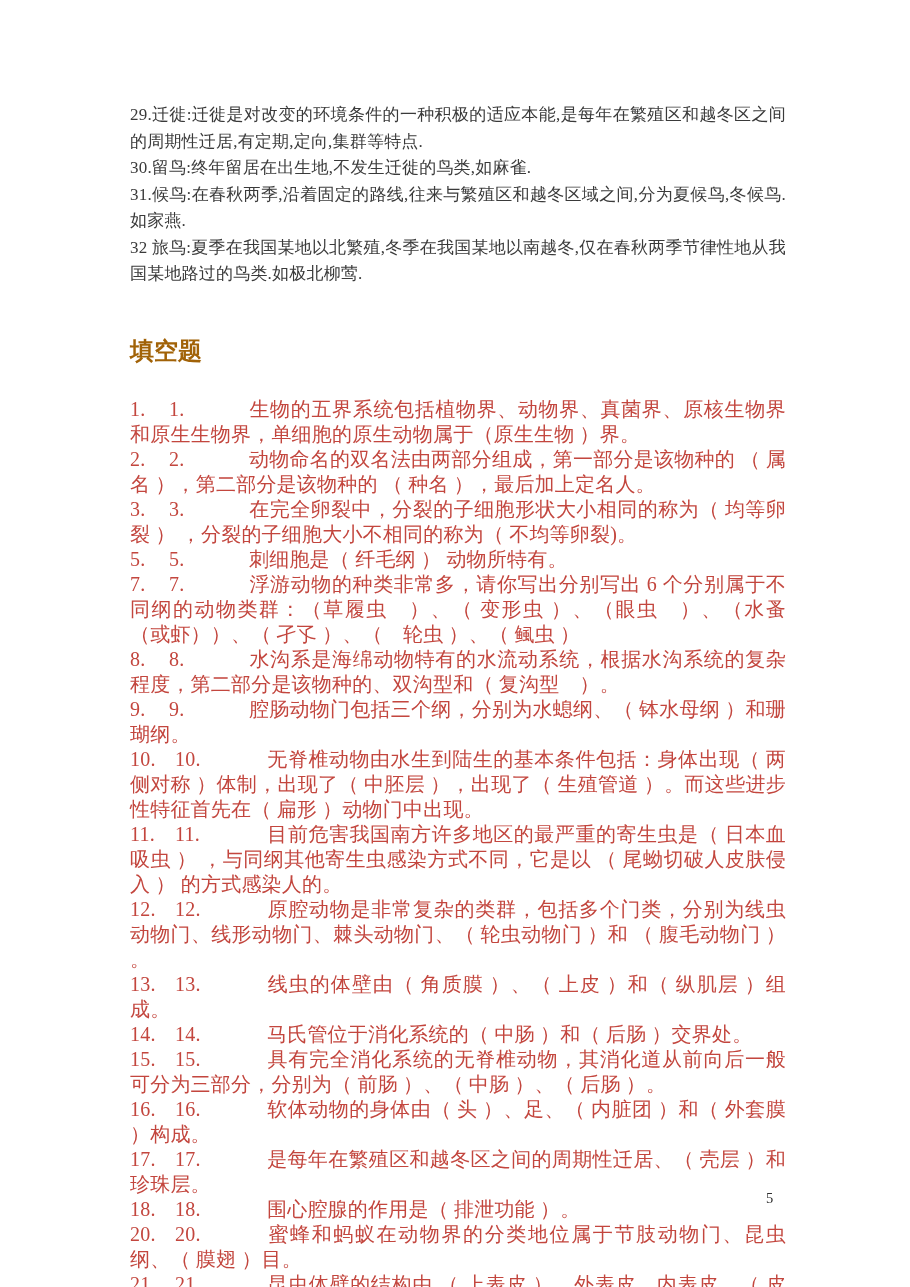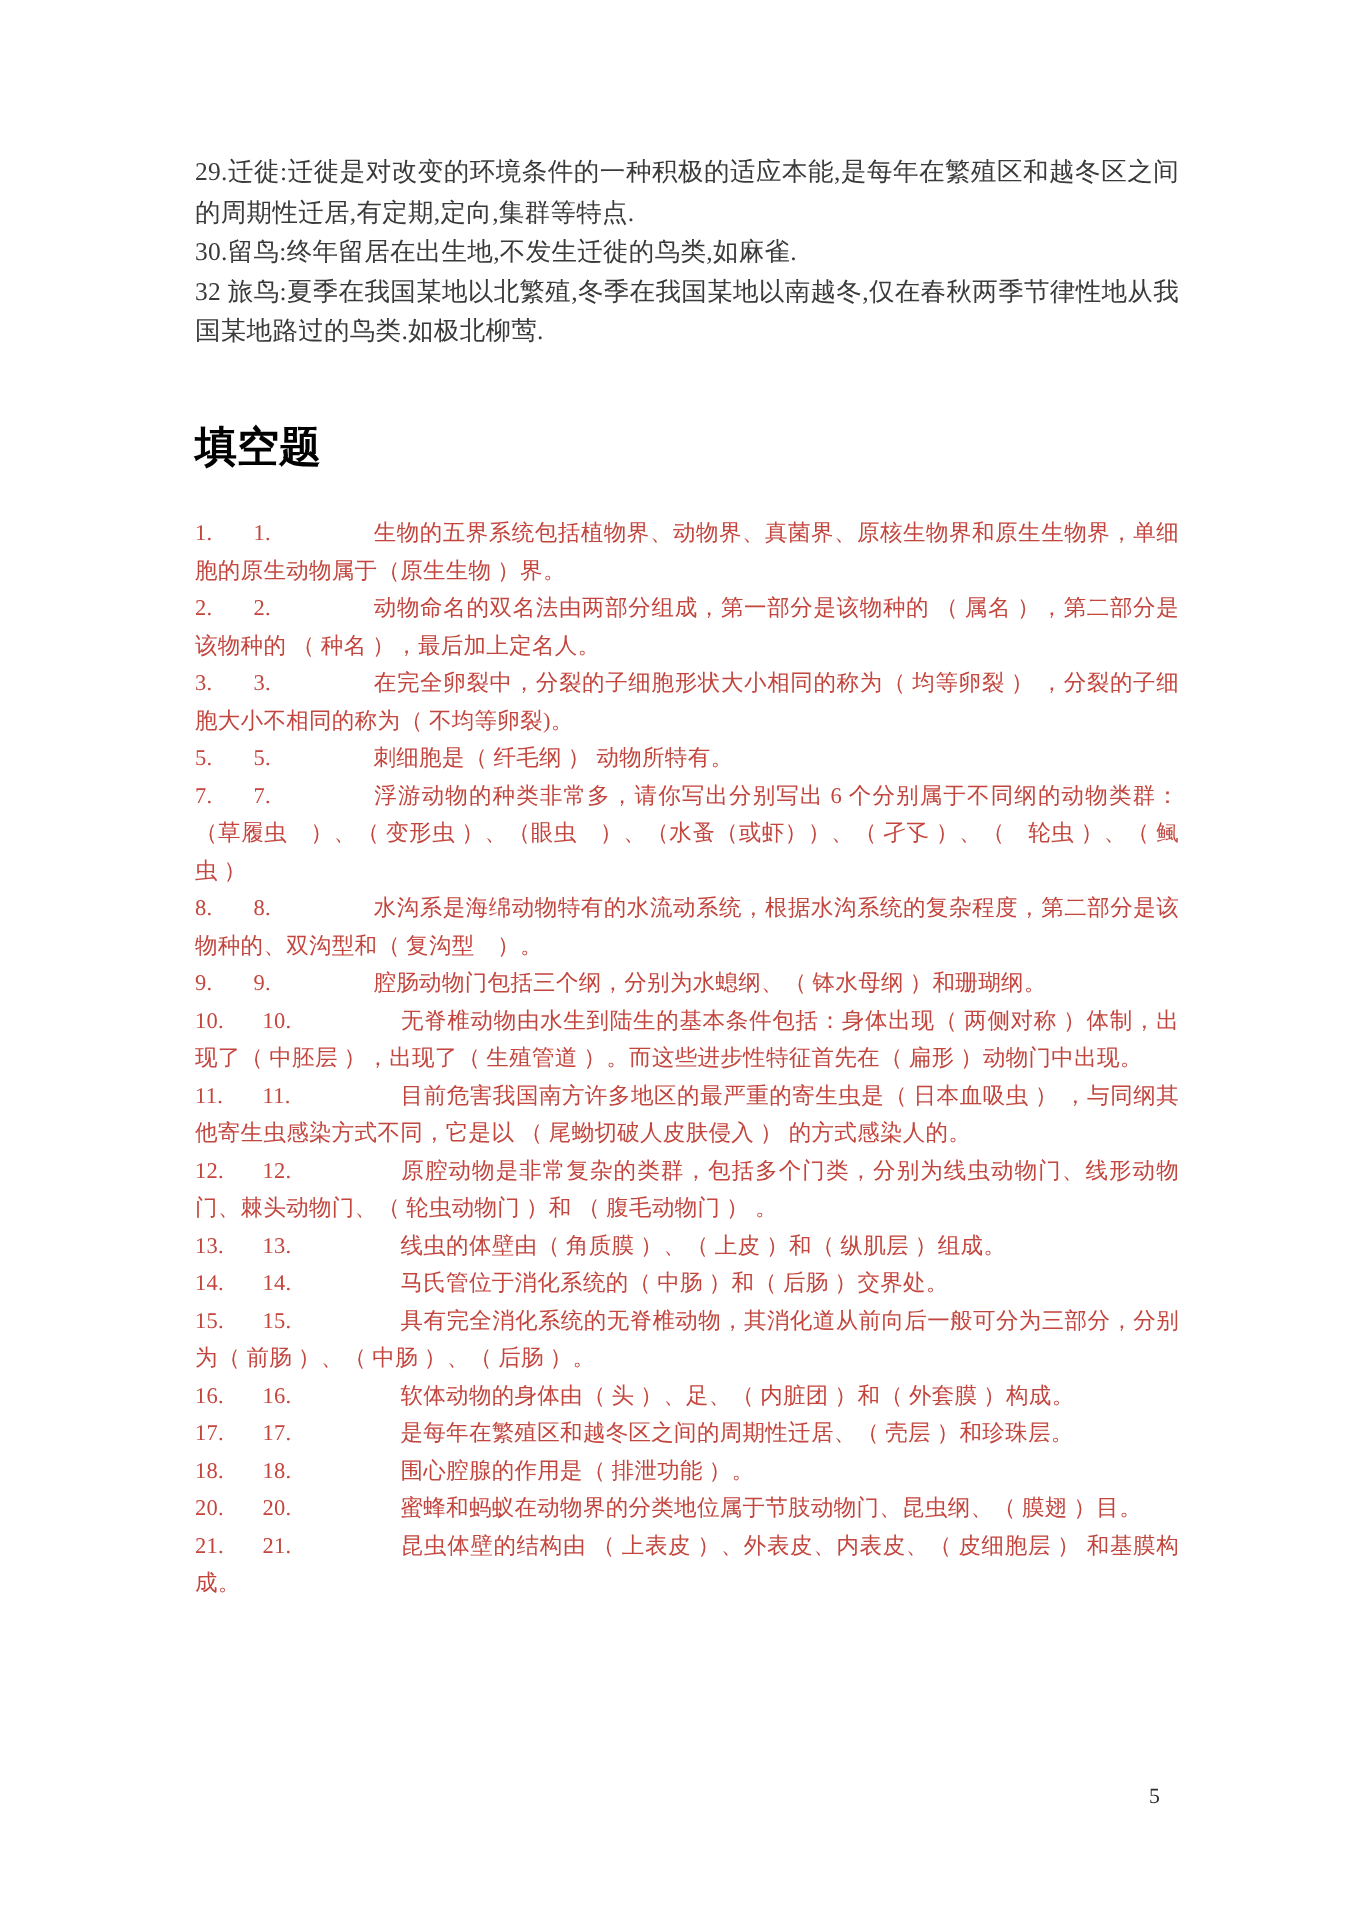--- a/index.html
+++ b/index.html
@@ -22,29 +22,29 @@
     margin: 0;
     font-size: 17px;
     line-height: 26.5px;
     color: #3a3a3a;
     text-align: justify;
     letter-spacing: 0.2px;
   }
   h1.heading {
     margin: 46px 0 30px 0;
     padding: 0;
-    font-size: 28px;
+    font-size: 24px;
     line-height: 33px;
     font-weight: bold;
-    color: #000000;
+    color: #a16207;
     font-family: "Liberation Sans", "DejaVu Sans", sans-serif;
   }
   .fill-list p.fill-item {
     margin: 0;
-    font-size: 15px;
+    font-size: 20px;
     line-height: 25px;
     color: #c3463e;
     text-align: justify;
     letter-spacing: 0.2px;
   }
   .fill-item .n1 { display: inline-block; width: 39px; }
   .fill-item .n2 { display: inline-block; width: 80px; }
   .fill-item.dd { margin-left: -23px; }
   .fill-item.dd .n1 { width: 45px; }
   .fill-item.dd .n2 { width: 92px; }
@@ -61,20 +61,21 @@
 <body>
 
 <div class="page">
   <div class="content">
 
     <section class="definitions">
   <p class="def-item"><span>29.迁徙:迁徙是对改变的环境条件的一种积极的适应本能,是每年在繁殖区和越冬区之间的周期性迁居,有定期,定向,集群等特点.</span></p>
 
   <p class="def-item"><span>30.留鸟:终年留居在出生地,不发生迁徙的鸟类,如麻雀.</span></p>
 
+  <p class="def-item"><span>31.候鸟:在春秋两季,沿着固定的路线,往来与繁殖区和越冬区域之间,分为夏候鸟,冬候鸟.如家燕.</span></p>
 
   <p class="def-item"><span>32 旅鸟:夏季在我国某地以北繁殖,冬季在我国某地以南越冬,仅在春秋两季节律性地从我国某地路过的鸟类.如极北柳莺.</span></p>
 </section>
 
     <h1 class="heading">填空题</h1>
 
     <section class="fill-list">
   <p class="fill-item"><span class="n1">1.</span><span class="n2">1.</span><span class="itext">生物的五界系统包括植物界、动物界、真菌界、原核生物界和原生生物界，单细胞的原生动物属于（原生生物 ）界。</span></p>
 
   <p class="fill-item"><span class="n1">2.</span><span class="n2">2.</span><span class="itext">动物命名的双名法由两部分组成，第一部分是该物种的 （ 属名 ），第二部分是该物种的 （ 种名 ），最后加上定名人。</span></p>

